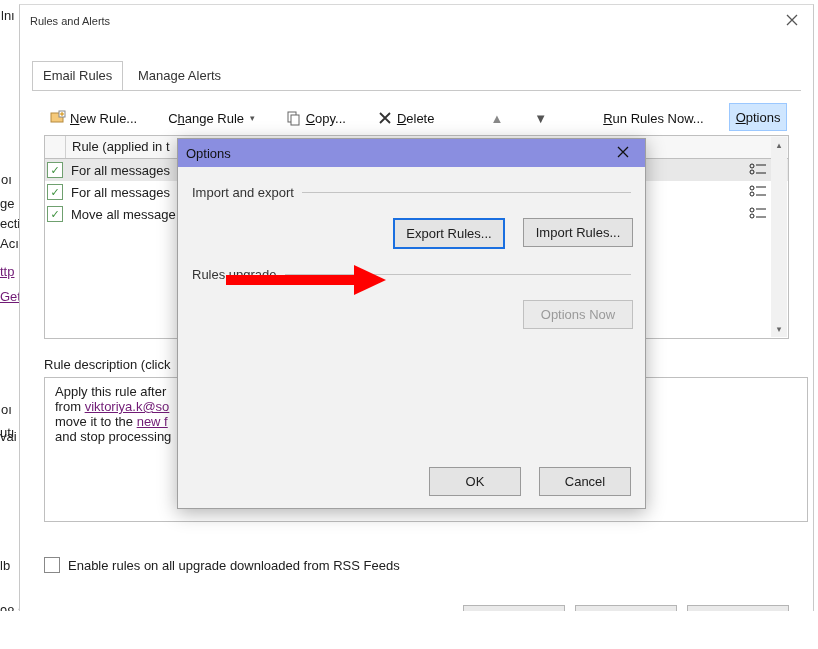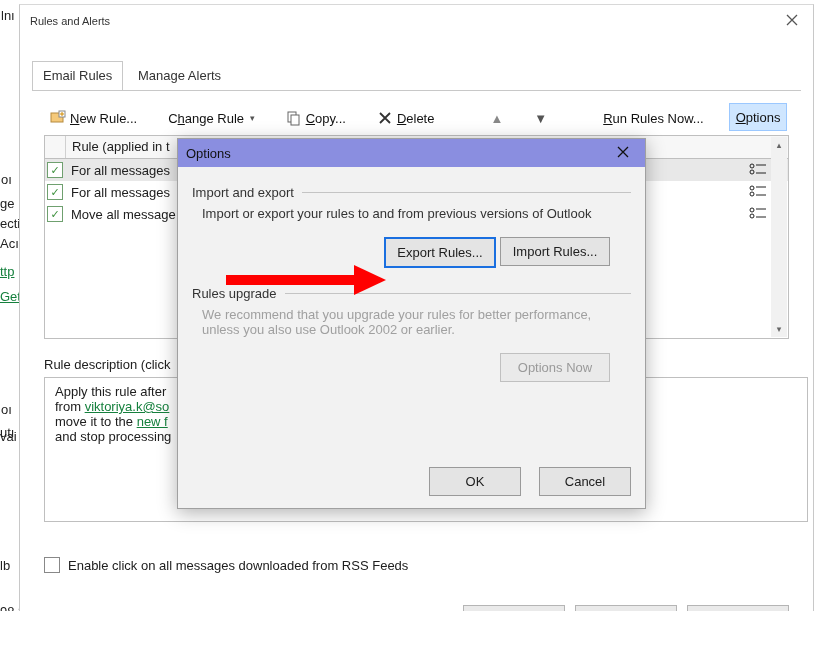--- a/index.html
+++ b/index.html
@@ -32,29 +32,29 @@
   .rlabel{padding:0 6px}
   .scroll{position:absolute;right:1px;top:1px;bottom:1px;width:16px;background:#f1f1f1}
   .scroll .ar{position:absolute;left:0;right:0;height:16px;text-align:center;line-height:16px;font-size:9px;color:#666}
   .wrench{width:24px;display:flex;align-items:center;justify-content:center}
   .desc-caption{position:absolute;left:24px;top:352px}
   .desc-box{position:absolute;left:24px;top:372px;width:764px;height:145px;border:1px solid #bfbfbf;padding:6px 10px;box-sizing:border-box}
   .rss-row{position:absolute;left:24px;top:552px;display:flex;align-items:center;gap:8px}
   .rss-box{width:14px;height:14px;border:1px solid #888}
   .dlg-btns{position:absolute;right:24px;bottom:16px;display:flex;gap:10px}
   .winbtn{width:100px;height:26px;border:1px solid #b5b5b5;background:#eaeaea;display:flex;align-items:center;justify-content:center;color:#222}
-  .link{color:#15803d;text-decoration:underline}
+  .link{color:#701a75;text-decoration:underline}
   
   .opt-dialog{position:absolute;left:177px;top:138px;width:467px;height:369px;border:1px solid #a0a0a0;background:#f2f2f2;box-shadow:0 4px 18px rgba(0,0,0,.3)}
   .opt-title{height:28px;background:#8a8ee0;color:#111;display:flex;align-items:center;justify-content:space-between;padding:0 8px}
   .opt-close{width:28px;height:22px;text-align:center;line-height:22px;font-size:14px;color:#111}
   .group-label{padding:18px 14px 2px 14px;display:flex;align-items:center;gap:8px;color:#333}
   .group-label .line{flex:1;height:1px;background:#c4c4c4}
   .group-body{padding:4px 24px 0 24px;color:#333}
-  .opt-btnrow{padding:16px 35px 0 24px;display:flex;justify-content:flex-end;gap:4px}
+  .opt-btnrow{padding:16px 12px 0 24px;display:flex;justify-content:flex-end;gap:18px}
   .opt-btn{width:108px;height:27px;border:1px solid #9a9a9a;background:#e4e4e4;display:flex;align-items:center;justify-content:center}
   .opt-btn.primary{border:2px solid #1a6fe0}
   .opt-btn.disabled{color:#9a9a9a;background:#eaeaea;border:1px solid #c0c0c0}
   .upgrade-text{padding:4px 24px 0 24px;color:#a0a0a0}
   .opt-final{position:absolute;right:14px;bottom:12px;display:flex;gap:18px}
   .arrow{position:absolute;left:226px;top:265px;color:red}
 </style>
 </head>
 <body>
 <div class="page">
@@ -190,21 +190,21 @@
   <div class="desc-caption">Rule description (click</div>
   <div class="desc-box">
     <div>Apply this rule after</div>
     <div><span>from </span><span class="link">viktoriya.k@so</span></div>
     <div><span>move it to the </span><span class="link">new f</span></div>
     <div>and stop processing</div>
   </div>
 
   <div class="rss-row">
     <span class="rss-box"></span>
-    <span>Enable click on all messages downloaded from RSS Feeds</span>
+    <span>Enable rules on all upgrade downloaded from RSS Feeds</span>
   </div>
 
   <div class="dlg-btns">
     <div class="winbtn">OK</div>
     <div class="winbtn">Cancel</div>
     <div class="winbtn">Apply</div>
   </div>
 </div>
 
 <div class="opt-dialog">
@@ -214,31 +214,29 @@
       <svg width="12" height="12" viewBox="0 0 12 12">
             <path d="M1 1 L11 11 M11 1 L1 11" stroke="#111" stroke-width="1.3"></path>
           </svg>
     </span>
   </div>
 
   <div class="group-label">
     <span>Import and export</span>
     <span class="line"></span>
   </div>
-  <div class="group-body">Import or export your rules to and from previous versions of Outlook</div>
   <div class="opt-btnrow">
     <div class="opt-btn primary">Export Rules...</div>
     <div class="opt-btn">Import Rules...</div>
   </div>
 
   <div class="group-label">
     <span>Rules upgrade</span>
     <span class="line"></span>
   </div>
-  <div class="upgrade-text">We recommend that you upgrade your rules for better performance, unless you also use Outlook 2002 or earlier.</div>
   <div class="opt-btnrow">
     <div class="opt-btn disabled">Options Now</div>
   </div>
 
   <div class="opt-final">
     <div class="opt-btn" style="width:90px">OK</div>
     <div class="opt-btn" style="width:90px">Cancel</div>
   </div>
 </div>
 

